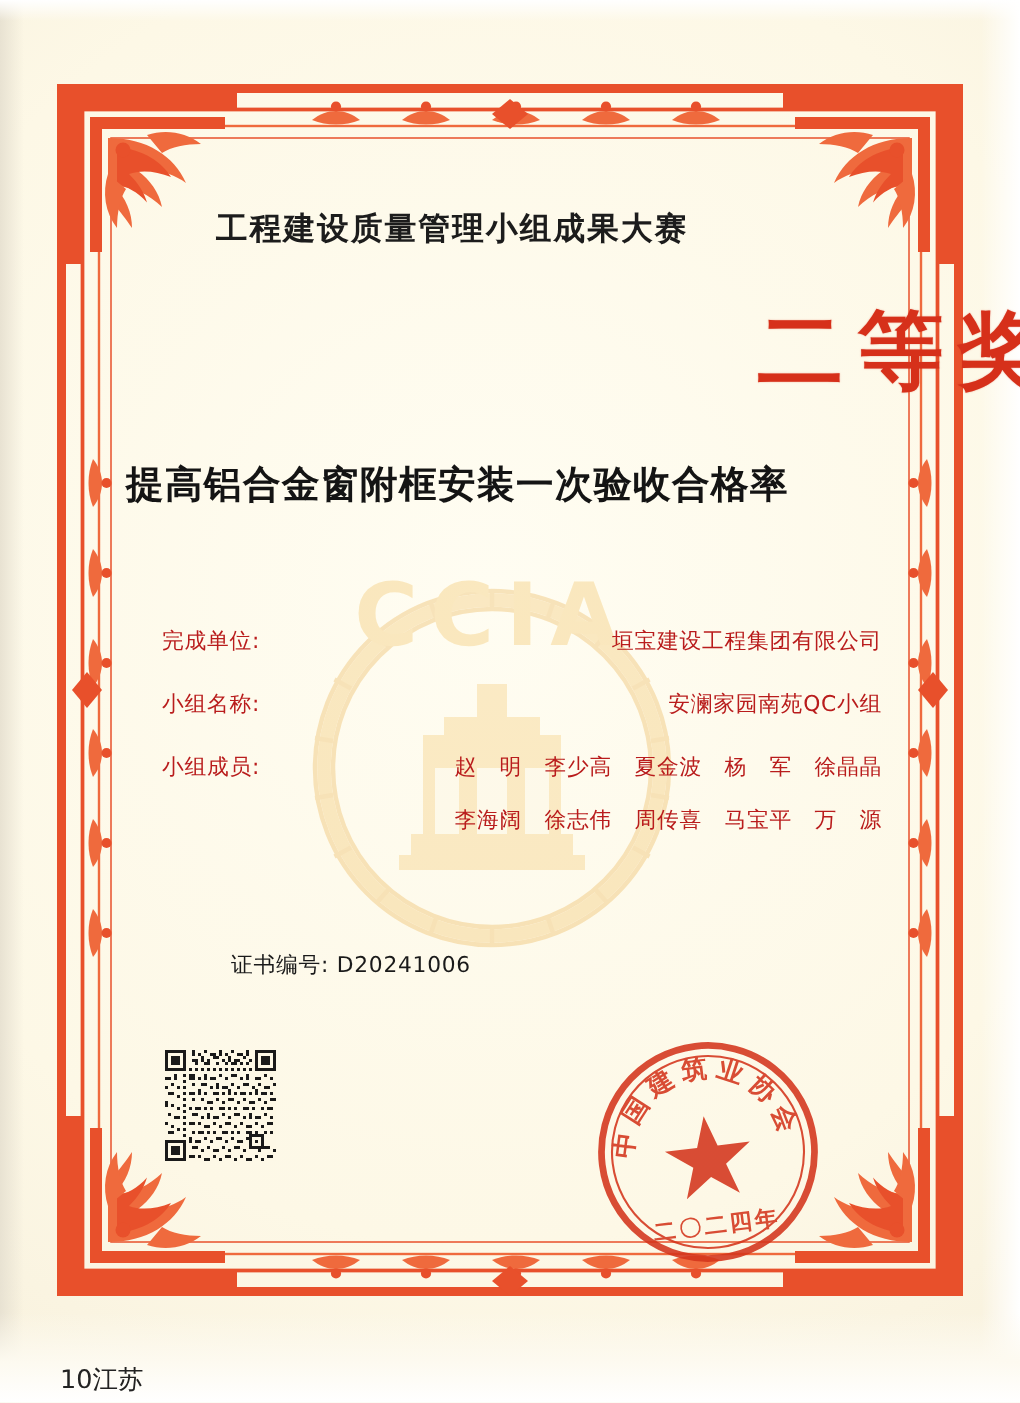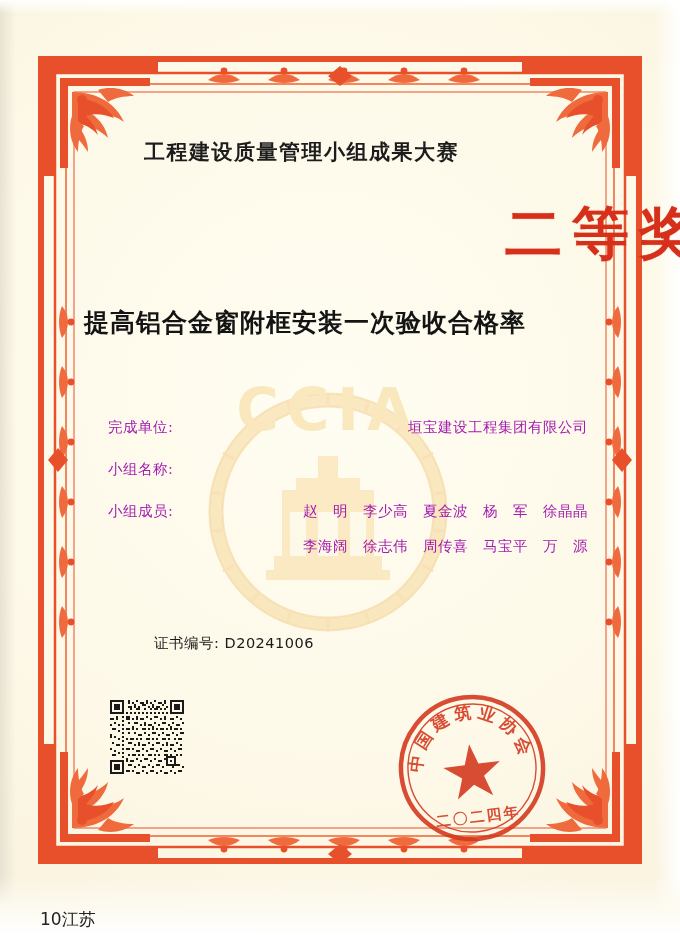--- a/index.html
+++ b/index.html
@@ -92,21 +92,21 @@
     font-size: 25px;
     font-weight: bold;
     letter-spacing: 1px;
     color: #141414;
     font-family: "DejaVu Serif", "Liberation Serif", serif;
   }
   .fields {
     position: absolute;
     top: 362px; left: 70px; width: 480px;
     font-size: 14.5px;
-    color: #a21caf;
+    color: #b91c1c;
     font-family: "DejaVu Sans", "Liberation Sans", sans-serif;
   }
   .field-row {
     display: flex;
     align-items: flex-start;
     margin-bottom: 23px;
   }
   .field-label {
     width: 84px;
     flex: 0 0 84px;
@@ -348,20 +348,21 @@
 
     <div class="fields">
 
       <div class="field-row">
         <span class="field-label">完成单位:</span>
         <span class="field-value">垣宝建设工程集团有限公司</span>
       </div>
 
       <div class="field-row">
         <span class="field-label">小组名称:</span>
+        <span class="field-value">安澜家园南苑QC小组</span>
       </div>
 
       <div class="field-row">
         <span class="field-label">小组成员:</span>
         <span class="field-value members-lines">
           <span class="members-line">赵　明　李少高　夏金波　杨　军　徐晶晶</span>
           <span class="members-line">李海阔　徐志伟　周传喜　马宝平　万　源</span>
         </span>
       </div>
 

